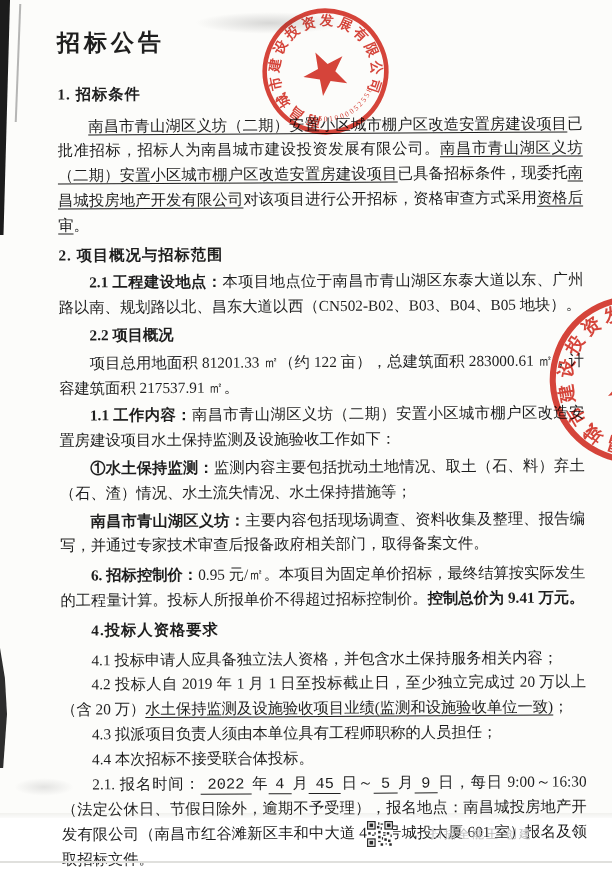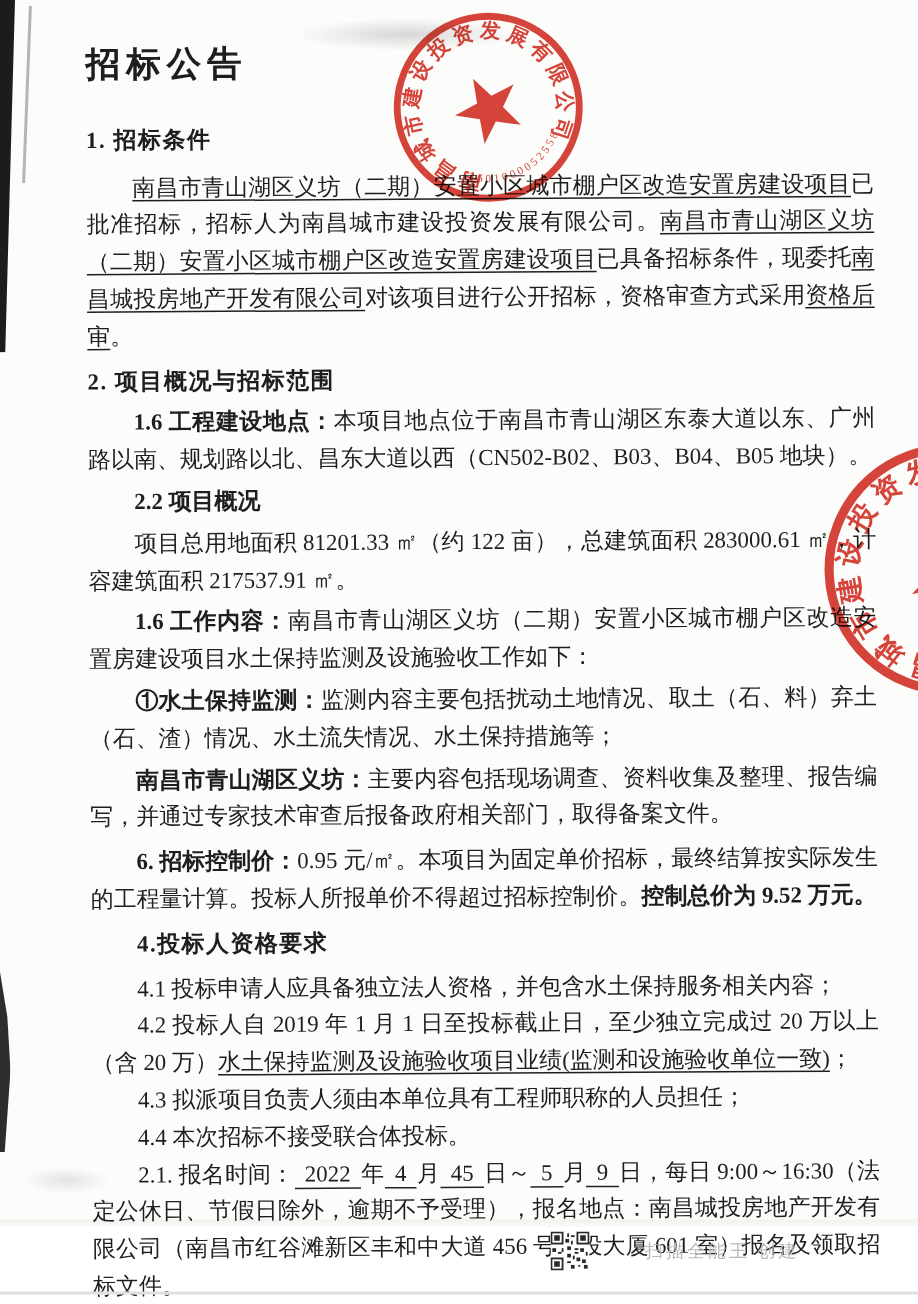--- a/index.html
+++ b/index.html
@@ -59,21 +59,21 @@
   }
   .h-sec { font-weight:bold; letter-spacing:1px; }
   .s1-h { margin-top:26px !important; }
   .p1   { margin-top:7px !important; text-indent:2em; }
   .s2-h { margin-top:5px !important; }
   .ind  { text-indent:2em; }
   .mt3  { margin-top:3px !important; }
   .mt5  { margin-top:5px !important; }
   .b    { font-weight:bold; }
   .u    { text-decoration:underline; text-underline-offset:3px; }
-  .blank{ border-bottom:1.4px solid #222; padding:0 7px; }
+  .blank{ border-bottom:1.4px solid #222; padding:0 7px;font-family:Liberation Mono, monospace; }
   
   .stamp { position:absolute; mix-blend-mode:multiply; opacity:.92; }
   .stamp-1 { left:259px; top:5px;  width:133px; height:133px; transform:rotate(-28deg); }
   .stamp-2 { left:545px; top:291px; width:177px; height:177px; transform:rotate(-47deg); }
   
   .scan-footer { position:absolute; left:367px; top:820px; height:28px; display:flex; align-items:center; gap:9px; }
   .qr { width:26px; height:26px; }
   .brand { color:#b9b9b9; font-size:12px; letter-spacing:2px;
            font-family:Liberation Serif, serif;margin-left:28px; }
 </style>
@@ -91,33 +91,33 @@
 
 <div class="doc">
   <p class="title">招标公告</p>
 
   <p class="h-sec s1-h">1. 招标条件</p>
 
   <p class="p1"><span class="u">南昌市青山湖区义坊（二期）安置小区城市棚户区改造安置房建设项目</span><span>已批准招标，招标人为南昌城市建设投资发展有限公司。</span><span class="u">南昌市青山湖区义坊（二期）安置小区城市棚户区改造安置房建设项目</span><span>已具备招标条件，现委托</span><span class="u">南昌城投房地产开发有限公司</span><span>对该项目进行公开招标，资格审查方式采用</span><span class="u">资格后审</span><span>。</span></p>
 
   <p class="h-sec s2-h">2. 项目概况与招标范围</p>
 
-  <p class="ind mt3"><span class="b">1.6 工程建设地点：</span><span>本项目地点位于南昌市青山湖区东泰大道以东、广州路以南、规划路以北、昌东大道以西（CN502-B02、B03、B04、B05 地块）。</span></p>
+  <p class="ind mt3"><span class="b">2.1 工程建设地点：</span><span>本项目地点位于南昌市青山湖区东泰大道以东、广州路以南、规划路以北、昌东大道以西（CN502-B02、B03、B04、B05 地块）。</span></p>
 
   <p class="ind b mt3">2.2 项目概况</p>
 
   <p class="ind mt3">项目总用地面积 81201.33 ㎡（约 122 亩），总建筑面积 283000.61 ㎡，计容建筑面积 217537.91 ㎡。</p>
 
-  <p class="ind mt3"><span class="b">1.6 工作内容：</span><span>南昌市青山湖区义坊（二期）安置小区城市棚户区改造安置房建设项目水土保持监测及设施验收工作如下：</span></p>
+  <p class="ind mt3"><span class="b">1.1 工作内容：</span><span>南昌市青山湖区义坊（二期）安置小区城市棚户区改造安置房建设项目水土保持监测及设施验收工作如下：</span></p>
 
   <p class="ind mt3"><span class="b">①水土保持监测：</span><span>监测内容主要包括扰动土地情况、取土（石、料）弃土（石、渣）情况、水土流失情况、水土保持措施等；</span></p>
 
   <p class="ind mt3"><span class="b">南昌市青山湖区义坊：</span><span>主要内容包括现场调查、资料收集及整理、报告编写，并通过专家技术审查后报备政府相关部门，取得备案文件。</span></p>
 
-  <p class="ind mt5"><span class="b">6. 招标控制价：</span><span>0.95 元/㎡。本项目为固定单价招标，最终结算按实际发生的工程量计算。投标人所报单价不得超过招标控制价。</span><span class="b">控制总价为 9.52 万元。</span></p>
+  <p class="ind mt5"><span class="b">6. 招标控制价：</span><span>0.95 元/㎡。本项目为固定单价招标，最终结算按实际发生的工程量计算。投标人所报单价不得超过招标控制价。</span><span class="b">控制总价为 9.41 万元。</span></p>
 
   <p class="ind h-sec mt5">4.投标人资格要求</p>
 
   <p class="ind mt5">4.1 投标申请人应具备独立法人资格，并包含水土保持服务相关内容；</p>
 
   <p class="ind"><span>4.2 投标人自 2019 年 1 月 1 日至投标截止日，至少独立完成过 20 万以上（含 20 万）</span><span class="u">水土保持监测及设施验收项目业绩(监测和设施验收单位一致)</span><span>；</span></p>
 
   <p class="ind">4.3 拟派项目负责人须由本单位具有工程师职称的人员担任；</p>
 
   <p class="ind">4.4 本次招标不接受联合体投标。</p>

